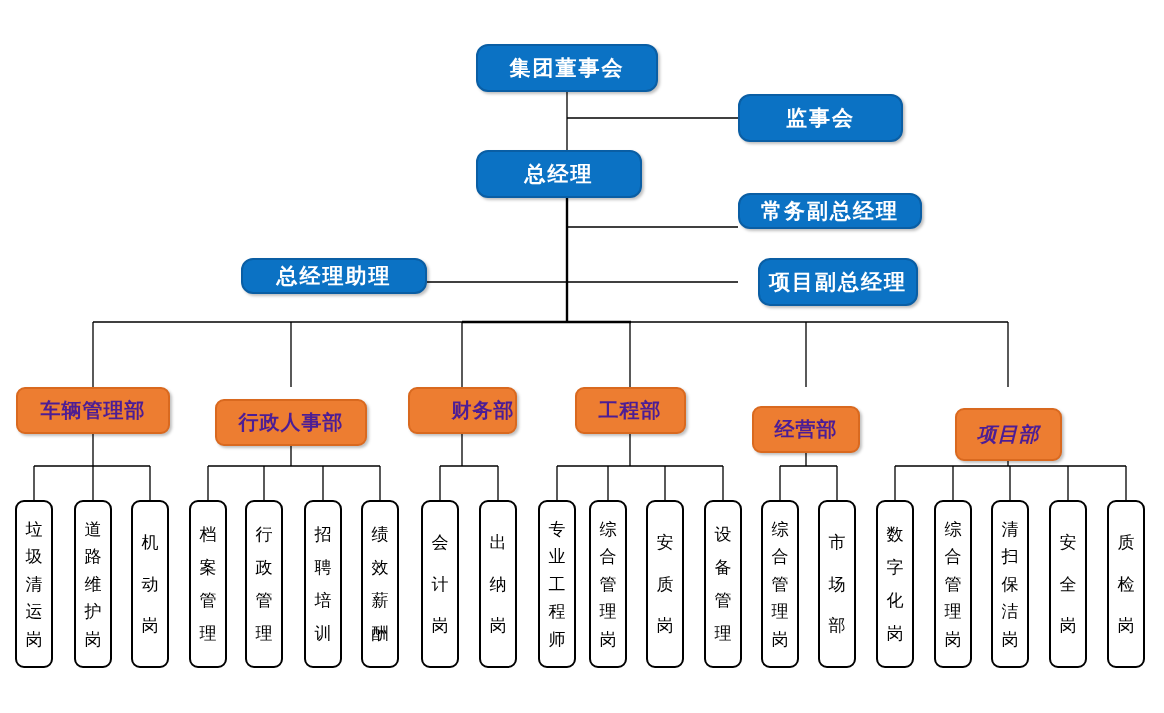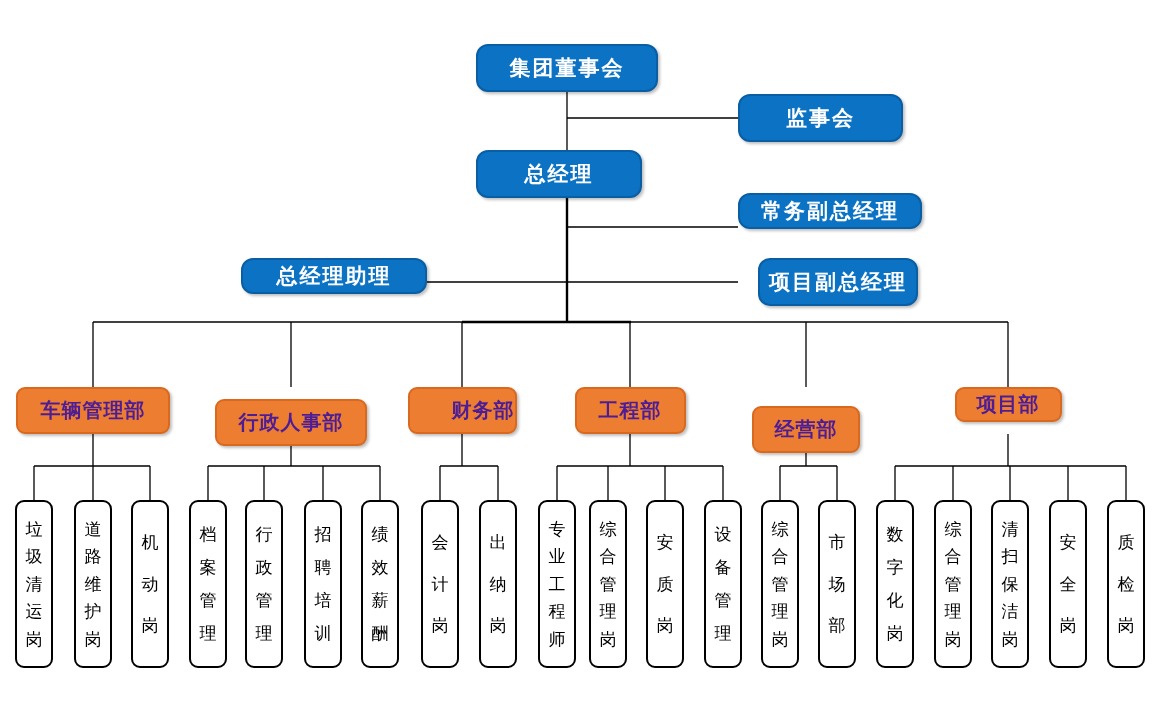--- a/index.html
+++ b/index.html
@@ -236,21 +236,21 @@
         <span>合</span>
         <span>管</span>
         <span>理</span>
         <span>岗</span>
       </div>
       <div class="leaf" style="left: 818px; top: 500px; width: 38px; height: 168px;">
         <span>市</span>
         <span>场</span>
         <span>部</span>
       </div>
-      <div class="node dept" style="left: 954.5px; top: 387px; width: 107px; height: 35px;">
+      <div class="node dept" style="left: 954.5px; top: 408px; width: 107px; height: 53px; font-style: italic;">
         <span>项目部</span>
       </div>
       <div class="leaf" style="left: 876px; top: 500px; width: 38px; height: 168px;">
         <span>数</span>
         <span>字</span>
         <span>化</span>
         <span>岗</span>
       </div>
       <div class="leaf" style="left: 934px; top: 500px; width: 38px; height: 168px;">
         <span>综</span>

